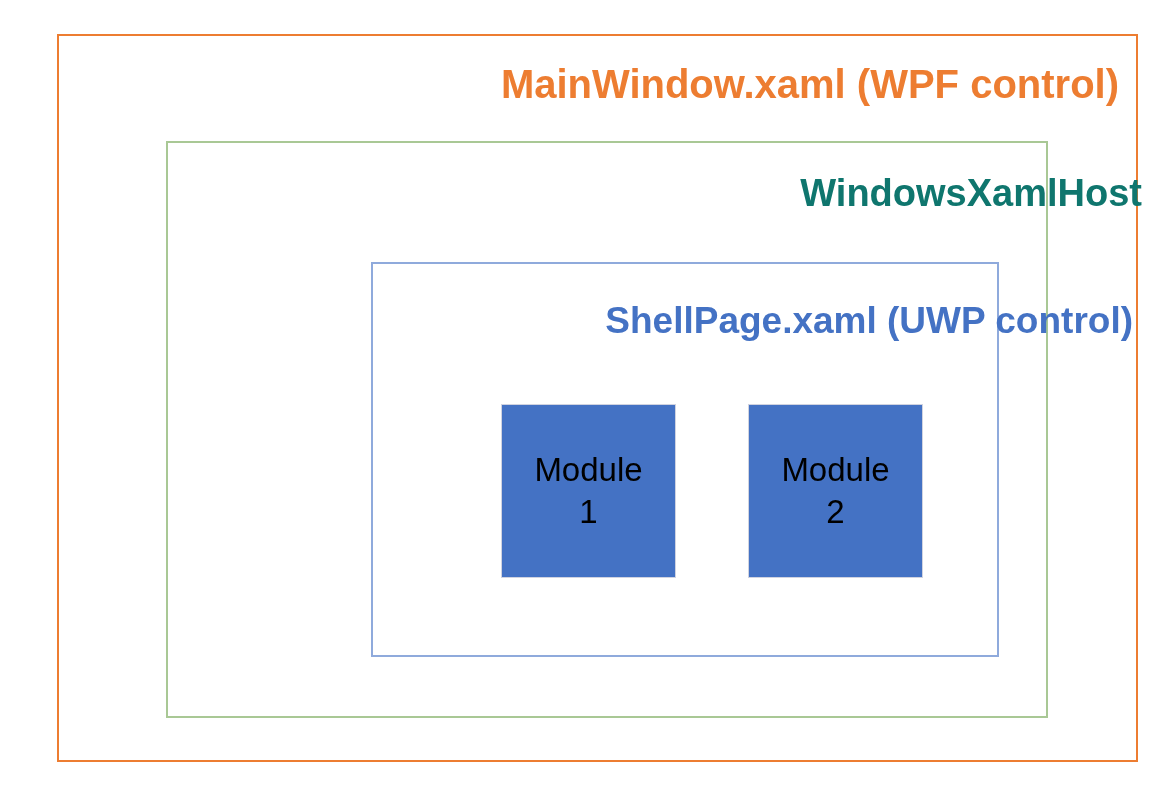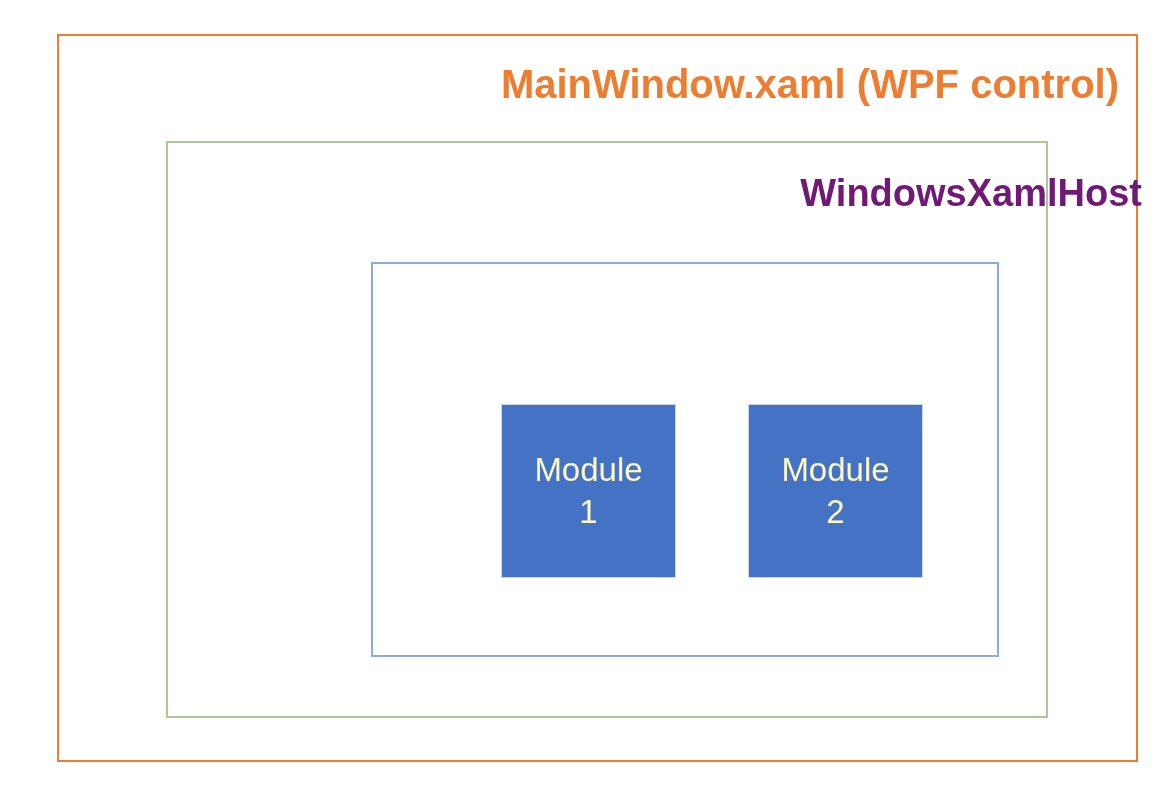--- a/index.html
+++ b/index.html
@@ -66,21 +66,21 @@
     right: 47px;
     top: 62px;
     font-size: 40px;
     color: #ED7D31;
   }
 
   .caption-middle {
     right: 24px;
     top: 173px;
     font-size: 38px;
-    color: #701a75;
+    color: #0f766e;
   }
 
   .caption-inner {
     right: 33px;
     top: 301px;
     font-size: 37px;
     color: #4472C4;
   }
 
   
@@ -88,21 +88,21 @@
     position: absolute;
     box-sizing: border-box;
     width: 175px;
     height: 174px;
     background: #4472C4;
     border: 1px solid #D0D3E0;
     display: flex;
     flex-direction: column;
     align-items: center;
     justify-content: center;
-    color: #fef9c3;
+    color: #000000;
     font-size: 33px;
     line-height: 1.28;
     text-align: center;
   }
 
   .module-1 { left: 501px; top: 404px; }
   .module-2 { left: 748px; top: 404px; }
 
   .module-line {
     display: block;
@@ -113,20 +113,21 @@
 
 <div id="canvas">
 
   <div class="box box-outer"></div>
   <div class="caption caption-outer">MainWindow.xaml (WPF control)</div>
 
   <div class="box box-middle"></div>
   <div class="caption caption-middle">WindowsXamlHost</div>
 
   <div class="box box-inner"></div>
+  <div class="caption caption-inner">ShellPage.xaml (UWP control)</div>
 
   <div class="module module-1">
     <span class="module-line">Module</span>
     <span class="module-line">1</span>
   </div>
 
   <div class="module module-2">
     <span class="module-line">Module</span>
     <span class="module-line">2</span>
   </div>

